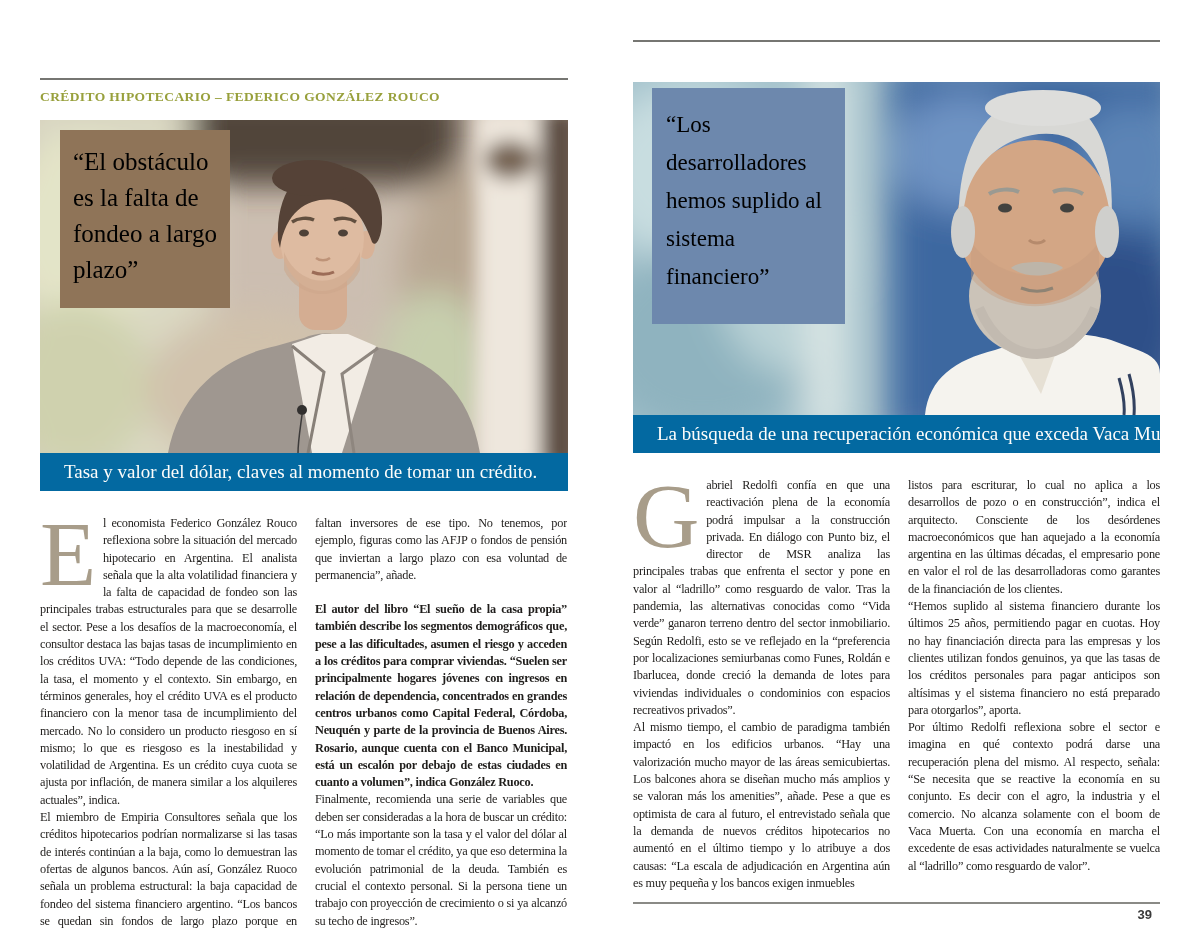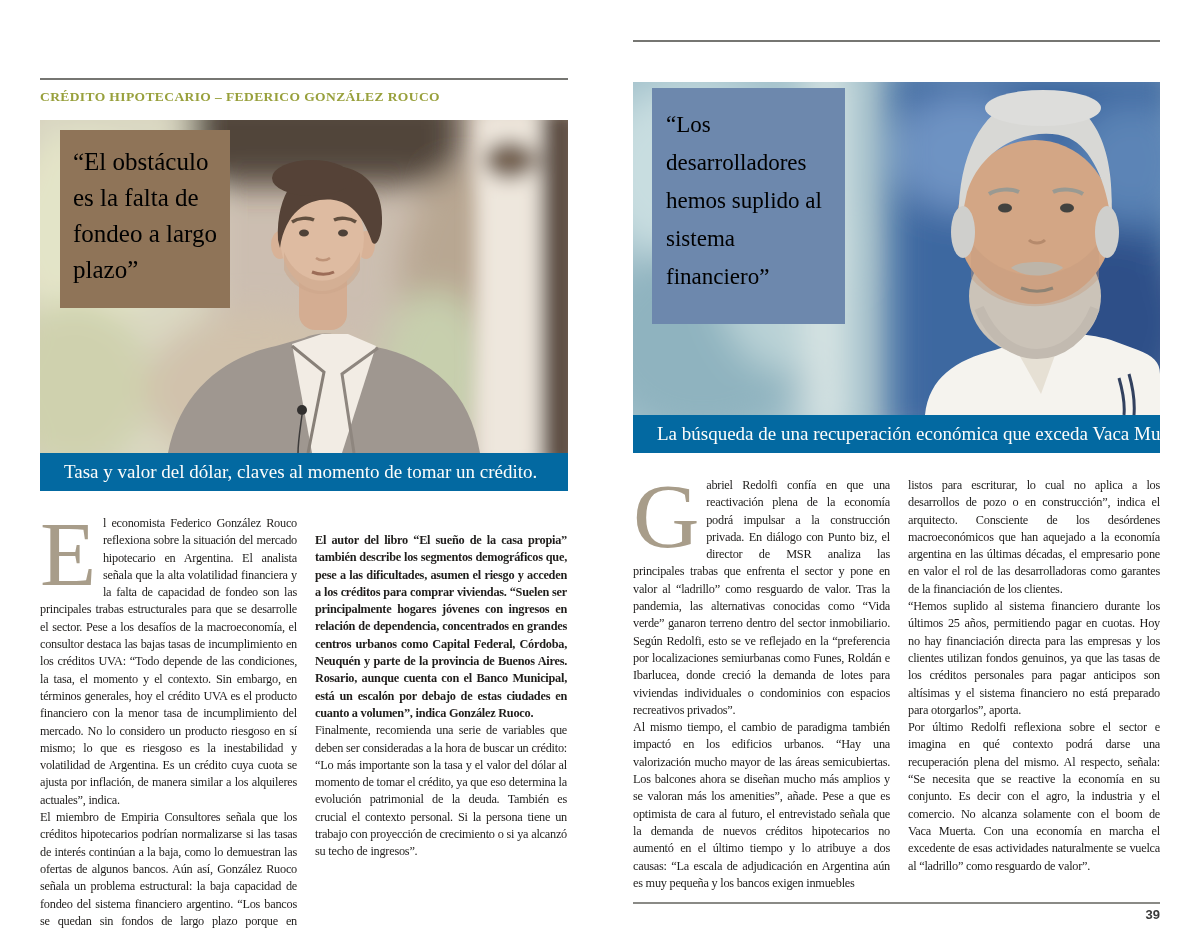--- a/index.html
+++ b/index.html
@@ -27,21 +27,21 @@
        font-size:12.3px;line-height:17.3px;letter-spacing:-0.25px;color:#1f1d1b;
        text-align:justify;hyphens:auto;-webkit-hyphens:auto;}
   .col.c1{left:0;width:257px;}
   .col.c2{left:275px;width:252px;}
   .col p{margin:0;}
   .col p.gap{margin-top:17px;font-weight:bold;}
   .dropcap{float:left;font-size:92px;line-height:70px;padding:4px 7px 0 0;color:#a89d8a;}
   .pagenum{position:absolute;top:907px;font-size:13px;font-weight:bold;color:#3a3a3a;
            font-family:"Liberation Sans","DejaVu Sans",sans-serif;}
   .page.left .pagenum{left:0;}
-  .page.right .pagenum{right:0;text-align:right;}
+  .page.right .pagenum{right:8px;text-align:right;}
 </style>
 </head>
 <body>
 
 <div class="spread">
 
   <div class="page left">
     <div class="rule top"></div>
     <div class="kicker">CRÉDITO HIPOTECARIO – FEDERICO GONZÁLEZ ROUCO</div>
 
@@ -97,20 +97,21 @@
     </div>
 
     <div class="quote-box">“El obstáculo es la falta de fondeo a largo plazo”</div>
     <div class="caption-bar">Tasa y valor del dólar, claves al momento de tomar un crédito.</div>
 
     <div class="col c1">
       <p><span class="dropcap">E</span><span>l economista Federico González Rouco reflexiona sobre la situación del mercado hipotecario en Argentina. El analista señala que la alta volatilidad financiera y la falta de capacidad de fondeo son las principales trabas estructurales para que se desarrolle el sector. Pese a los desafíos de la macroeconomía, el consultor destaca las bajas tasas de incumplimiento en los créditos UVA: “Todo depende de las condiciones, la tasa, el momento y el contexto. Sin embargo, en términos generales, hoy el crédito UVA es el producto financiero con la menor tasa de incumplimiento del mercado. No lo considero un producto riesgoso en sí mismo; lo que es riesgoso es la inestabilidad y volatilidad de Argentina. Es un crédito cuya cuota se ajusta por inflación, de manera similar a los alquileres actuales”, indica.</span></p>
       <p><span>El miembro de Empiria Consultores señala que los créditos hipotecarios podrían normalizarse si las tasas de interés continúan a la baja, como lo demuestran las ofertas de algunos bancos. Aún así, González Ruoco señala un problema estructural: la baja capacidad de fondeo del sistema financiero argentino. “Los bancos se quedan sin fondos de largo plazo porque en Argentina</span></p>
     </div>
     <div class="col c2">
+      <p><span>faltan inversores de ese tipo. No tenemos, por ejemplo, figuras como las AFJP o fondos de pensión que inviertan a largo plazo con esa voluntad de permanencia”, añade.</span></p>
       <p class="gap"><span>El autor del libro “El sueño de la casa propia” también describe los segmentos demográficos que, pese a las dificultades, asumen el riesgo y acceden a los créditos para comprar viviendas. “Suelen ser principalmente hogares jóvenes con ingresos en relación de dependencia, concentrados en grandes centros urbanos como Capital Federal, Córdoba, Neuquén y parte de la provincia de Buenos Aires. Rosario, aunque cuenta con el Banco Municipal, está un escalón por debajo de estas ciudades en cuanto a volumen”, indica González Ruoco.</span></p>
       <p><span>Finalmente, recomienda una serie de variables que deben ser consideradas a la hora de buscar un crédito: “Lo más importante son la tasa y el valor del dólar al momento de tomar el crédito, ya que eso determina la evolución patrimonial de la deuda. También es crucial el contexto personal. Si la persona tiene un trabajo con proyección de crecimiento o si ya alcanzó su techo de ingresos”.</span></p>
     </div>
 
     <div class="rule bottom"></div>
     <div class="pagenum">38</div>
   </div>
 
   <div class="page right">
     <div class="rule top"></div>

